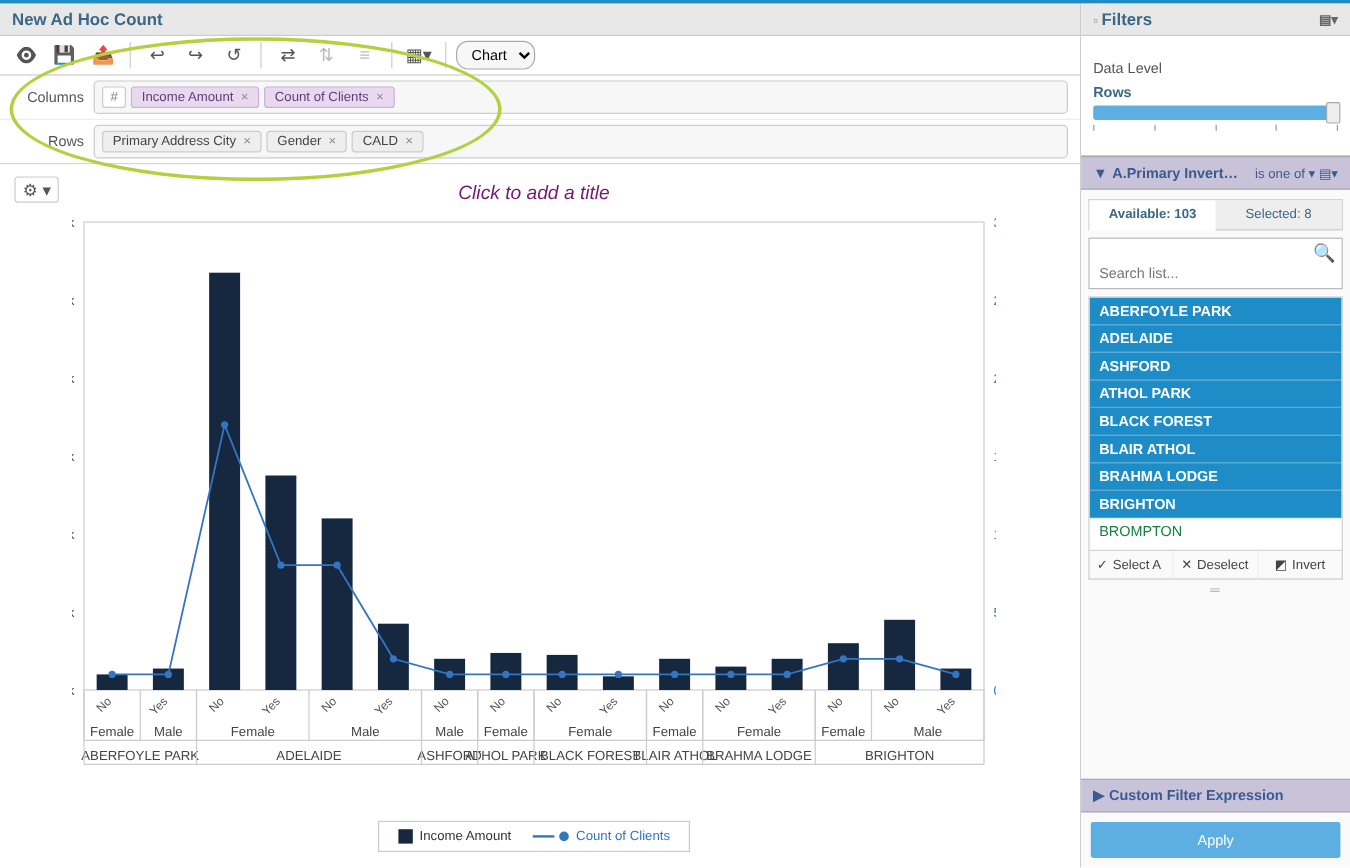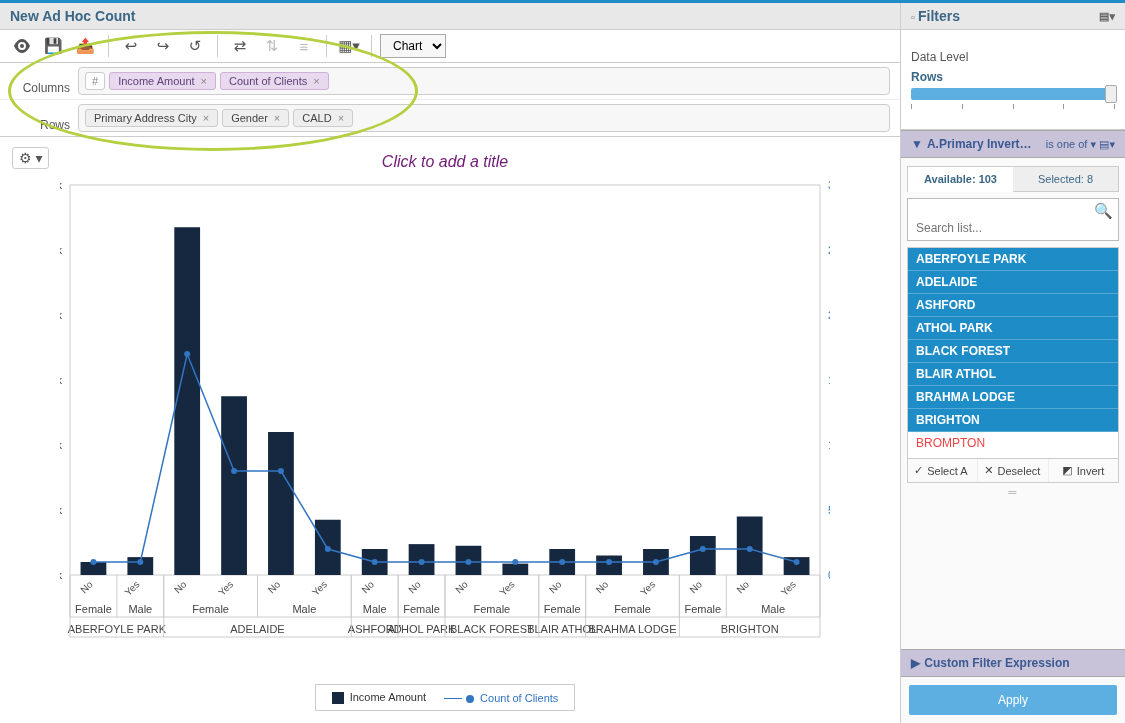--- a/index.html
+++ b/index.html
@@ -7,23 +7,23 @@
   .layout { display: flex; width: 100%; height: 100%; }
   .main { flex: 0 0 878px; border-right: 1px solid #ccc; display: flex; flex-direction: column; }
   .side { flex: 1; display: flex; flex-direction: column; background: #fafafa; }
 
   .title-bar { background: #e8e8e8; border-bottom: 1px solid #ccc; padding: 5px 10px; font-size: 14px; font-weight: bold; color: #3b6787; display: flex; justify-content: space-between; align-items: center; }
   .title-bar .icon.small { font-size: 11px; color: #666; }
 
   .toolbar { display: flex; align-items: center; padding: 3px 8px; border-bottom: 1px solid #ccc; gap: 4px; }
   .toolbar .tb-btn { width: 28px; height: 26px; display: flex; align-items: center; justify-content: center; border-radius: 3px; color: #555; font-size: 15px; }
   .toolbar .sep { width: 1px; height: 22px; background: #ccc; margin: 0 4px; }
-  .toolbar select { height: 24px; font-size: 12px; border: 1px solid #aaa; border-radius: 0; padding: 0 6px 0 8px; background: #f7f7f7; }
-
-  .fields { padding: 4px 10px; display: flex; align-items: flex-end; border-bottom: 1px solid #eee; gap: 8px; }
+  .toolbar select { height: 24px; font-size: 12px; border: 1px solid #aaa; border-radius: 10px; padding: 0 6px 0 8px; background: #f7f7f7; }
+
+  .fields { padding: 4px 10px; display: flex; align-items: center; border-bottom: 1px solid #eee; gap: 8px; }
   .fields .lbl { width: 60px; text-align: right; color: #555; font-size: 12px; }
   .fields .well { flex: 1; background: #f7f7f7; border: 1px solid #ccc; border-radius: 4px; padding: 2px 6px; display: flex; gap: 4px; align-items: center; min-height: 28px; }
   .chip { display: inline-flex; align-items: center; gap: 6px; background: #eee; border: 1px solid #ccc; border-radius: 3px; padding: 2px 8px; font-size: 11px; color: #444; }
   .chip.measure { background: #e9d9ef; border-color: #cdb1d8; color: #5c3f77; }
   .chip .x { color: #888; font-size: 11px; cursor: pointer; }
   .hash-chip { background: #fff; border: 1px solid #ccc; border-radius: 3px; padding: 2px 6px; color: #888; font-size: 11px; }
 
   .chart-area { flex: 1; position: relative; padding: 10px 20px 10px 10px; background: #fff; }
   .chart-title { text-align: center; color: #701a75; font-size: 16px; margin: 6px 0 4px; font-style: italic; }
   .gear { position: absolute; left: 12px; top: 10px; font-size: 14px; color: #555; background: #fff; border: 1px solid #ccc; padding: 2px 6px; border-radius: 3px; }
@@ -59,21 +59,21 @@
   .tabs .tab { flex: 1; text-align: center; padding: 6px; background: #eee; color: #3b6787; border-bottom: 1px solid #ccc; cursor: pointer; }
   .tabs .tab.active { background: #fff; border-bottom: 1px solid #fff; font-weight: bold; }
 
   .search-wrap { margin: 6px; position: relative; }
   .search-wrap input { width: 100%; padding: 22px 28px 5px 8px; border: 1px solid #bbb; font-size: 12px; }
   .search-wrap .mag { position: absolute; right: 6px; top: 4px; font-size: 15px; color: #777; }
 
   .city-list { margin: 0 6px; border: 1px solid #ccc; max-height: 212px; overflow: hidden; }
   .city-item { padding: 4px 8px; font-size: 12px; border-bottom: 1px solid rgba(255,255,255,0.25); }
   .city-item.sel { background: #1d8cc7; color: #fff; font-weight: bold; }
-  .city-item.unsel { background: #fff; color: #ef4444; }
+  .city-item.unsel { background: #fff; color: #15803d; }
 
   .sel-actions { display: flex; margin: 0 6px; border: 1px solid #ccc; border-top: none; }
   .sel-actions .act { flex: 1; text-align: left; padding: 5px 6px; font-size: 11px; color: #444; border-right: 1px solid #eee; display: flex; align-items: center; gap: 4px; white-space: nowrap; overflow: hidden; }
   .sel-actions .act:last-child { border-right: none; justify-content: center; }
   .drag-handle { text-align: center; color: #aaa; font-size: 11px; padding: 3px; letter-spacing: 1px; }
 
   .apply { margin: 8px; background: #5dafe2; color: #fff; border: none; padding: 8px 12px; font-size: 12px; border-radius: 2px; cursor: pointer; }
 
   .highlight-oval { position: absolute; left: 8px; top: 28px; width: 410px; height: 120px; border: 3px solid #b4cf3f; border-radius: 50%; pointer-events: none; z-index: 10; }
 

